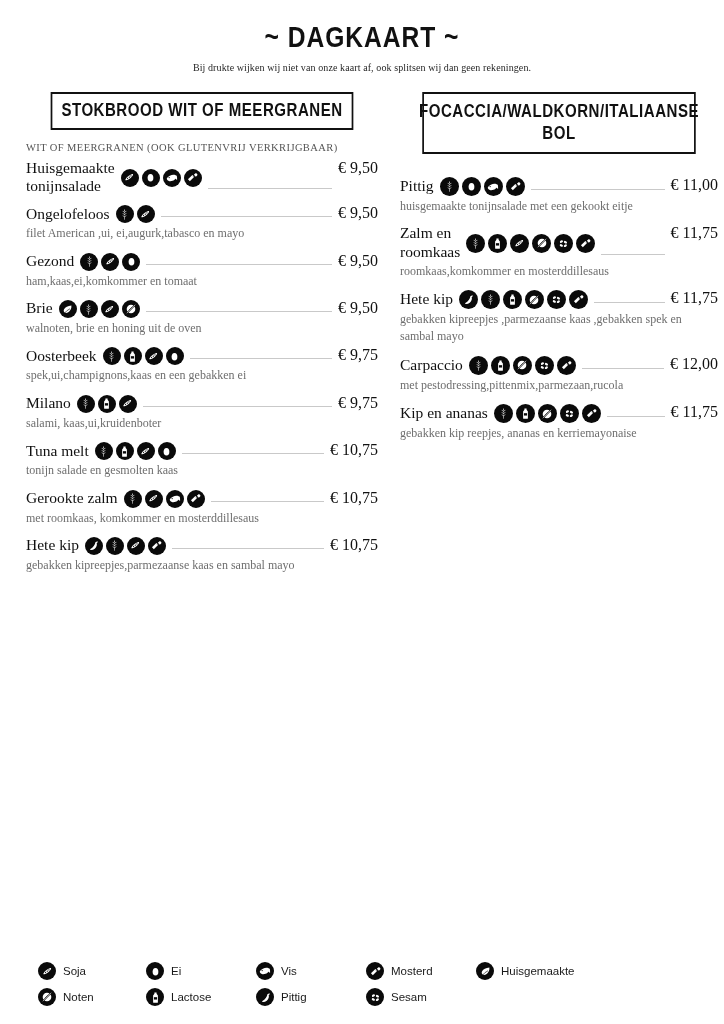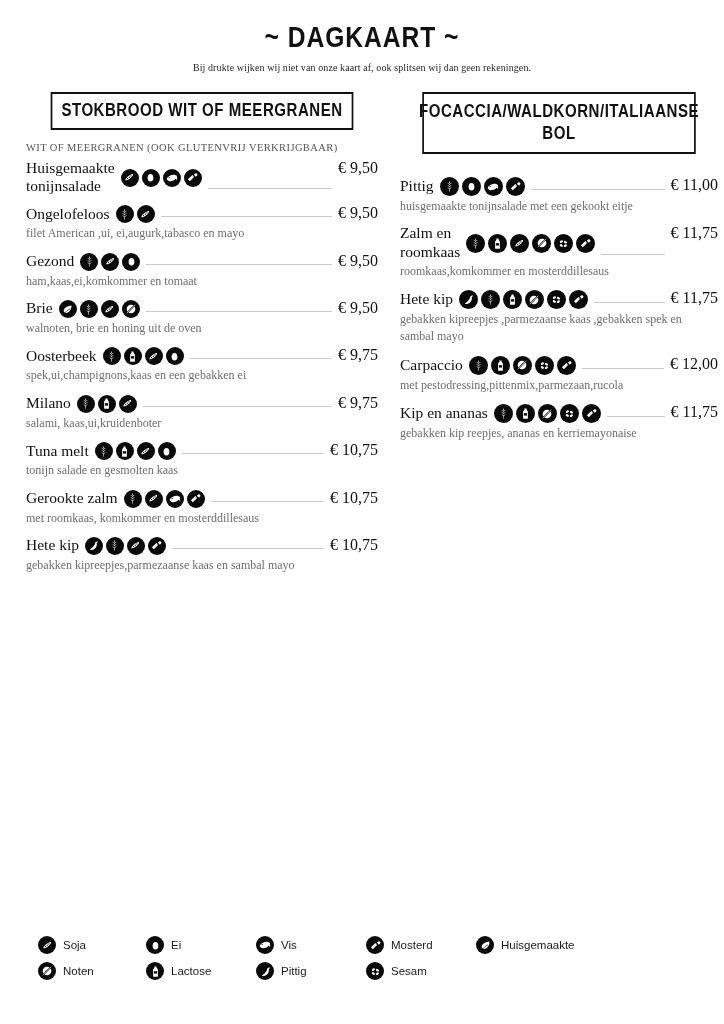--- a/index.html
+++ b/index.html
@@ -140,21 +140,21 @@
     justify-content: center;
     flex: 0 0 auto;
   }
   .badge svg { display: block; }
   .badge.lg { width: 19px; height: 19px; }
 
   
   .legend {
     position: absolute;
     left: 38px;
-    top: 936px;
+    top: 962px;
     width: 660px;
     display: flex;
     flex-wrap: wrap;
   }
   .legend-col {
     display: flex;
     flex-direction: column;
     gap: 8px;
   }
   .legend-col.c1 { width: 108px; }

